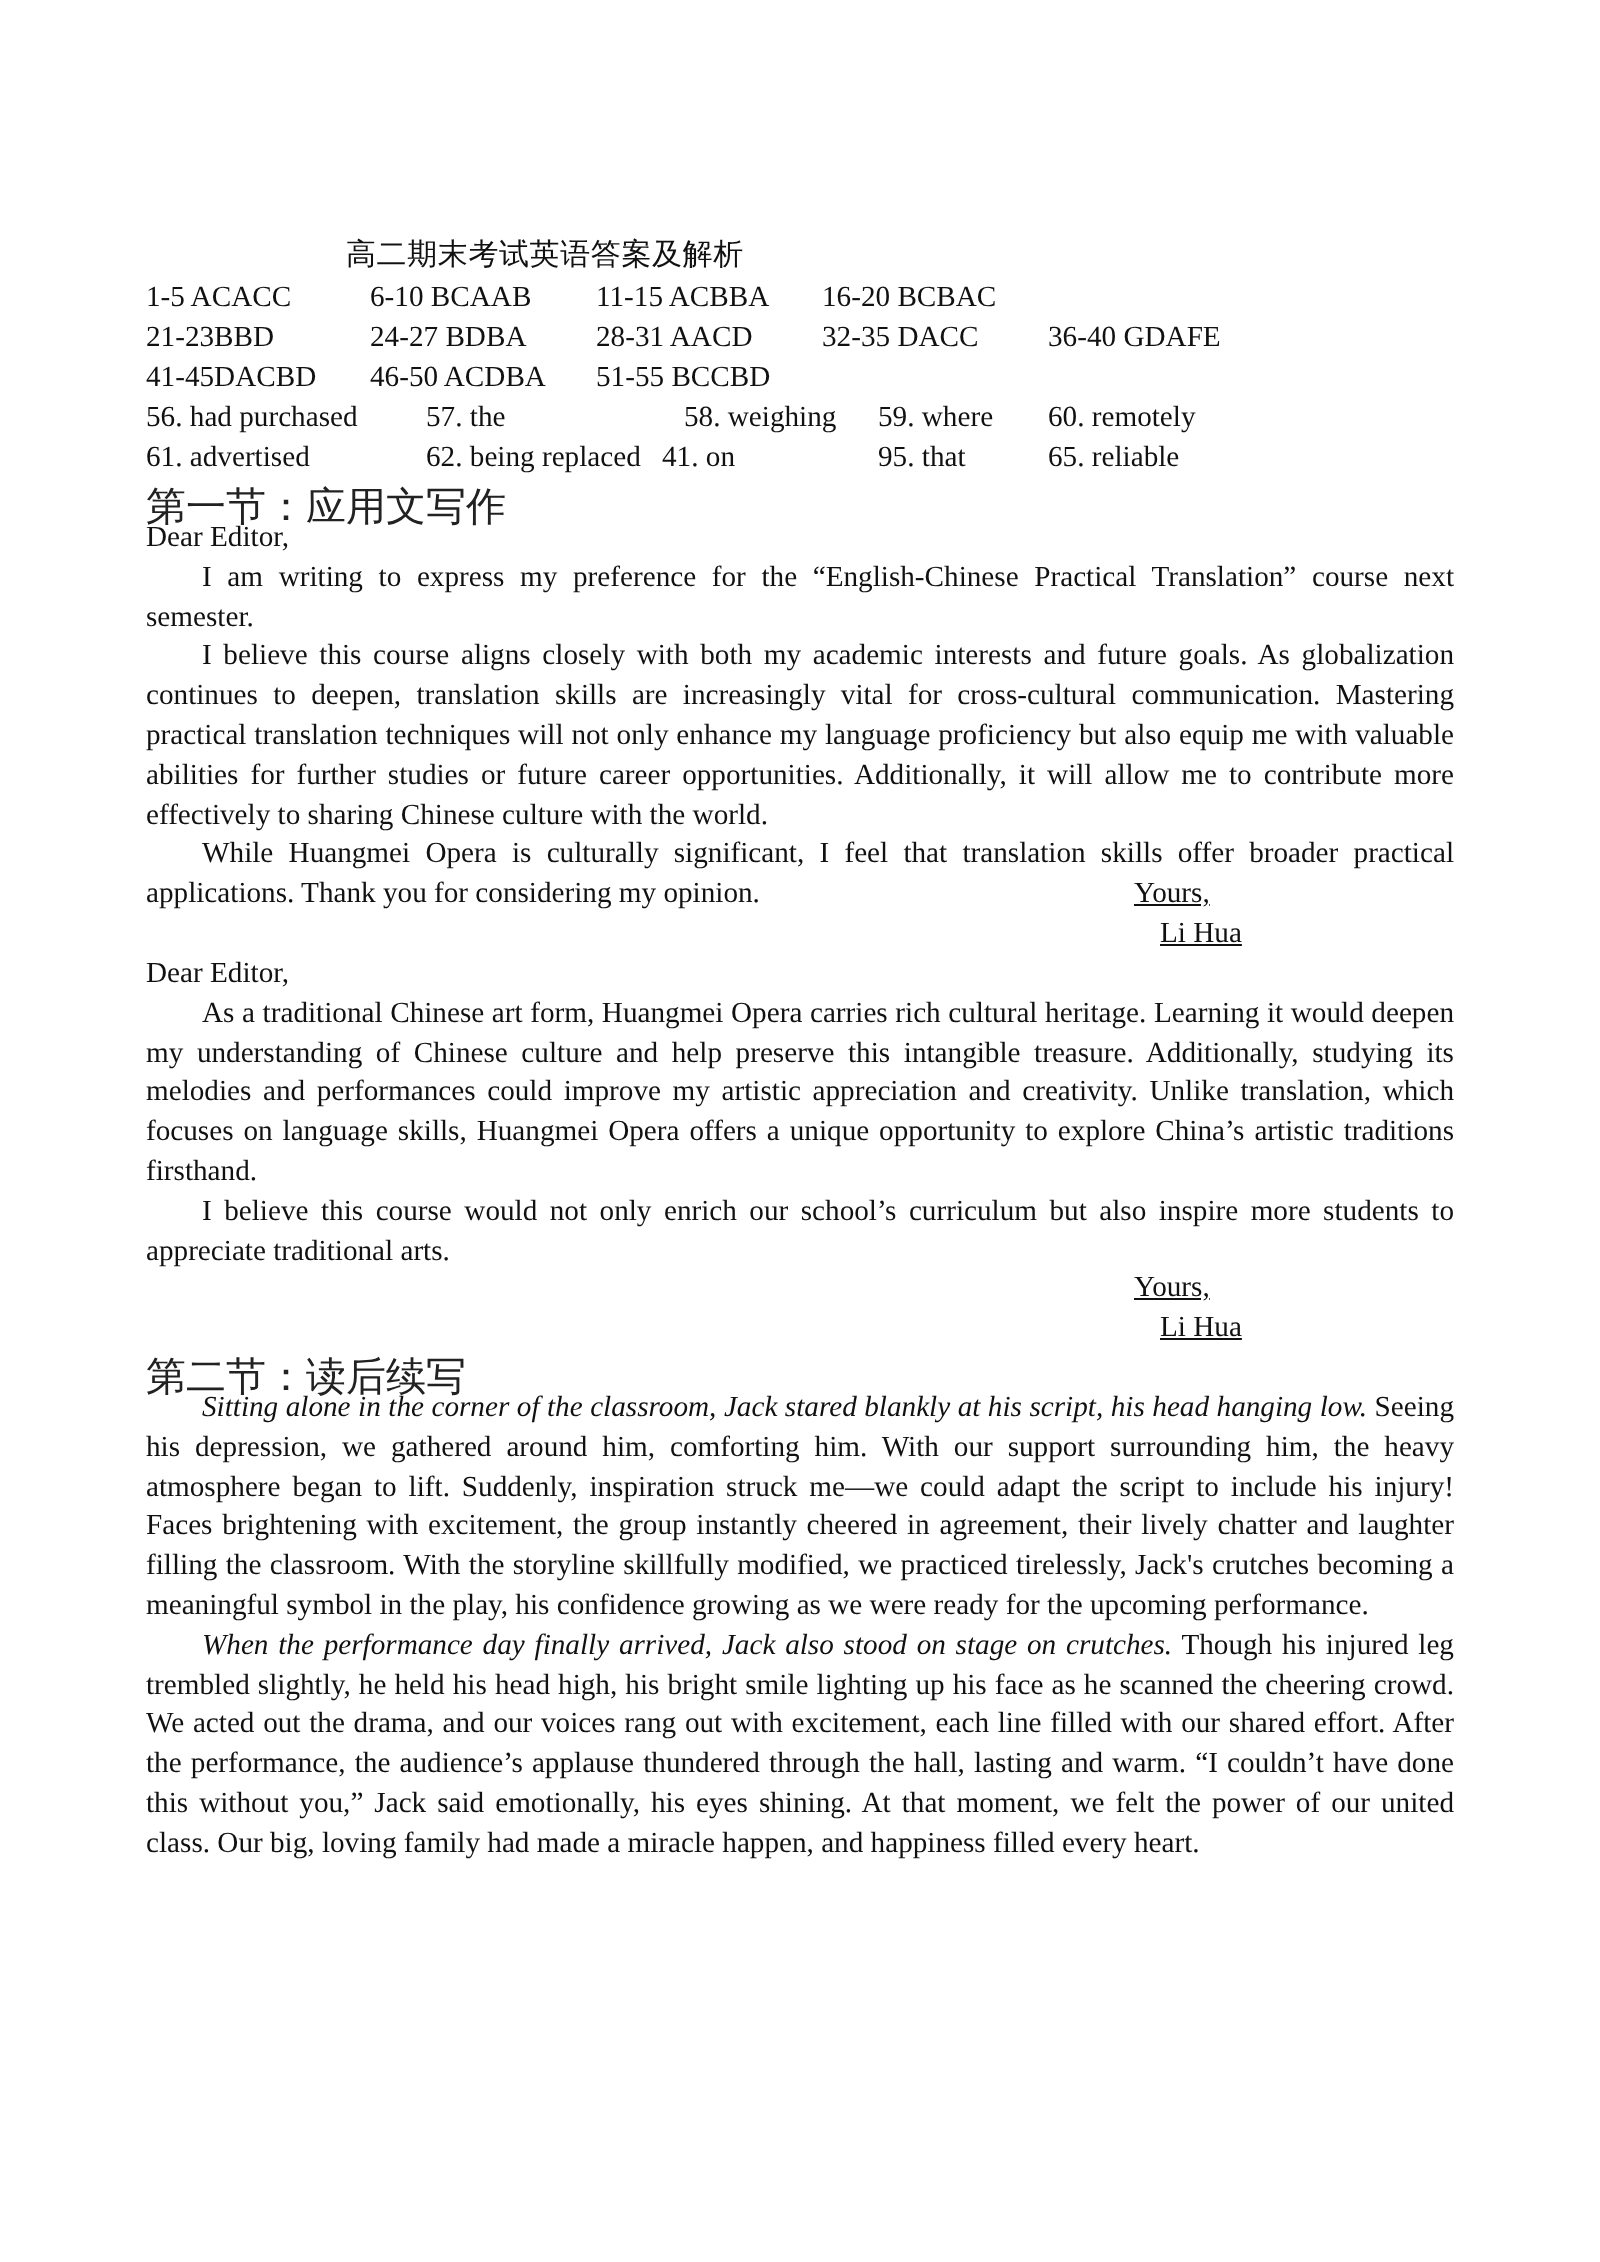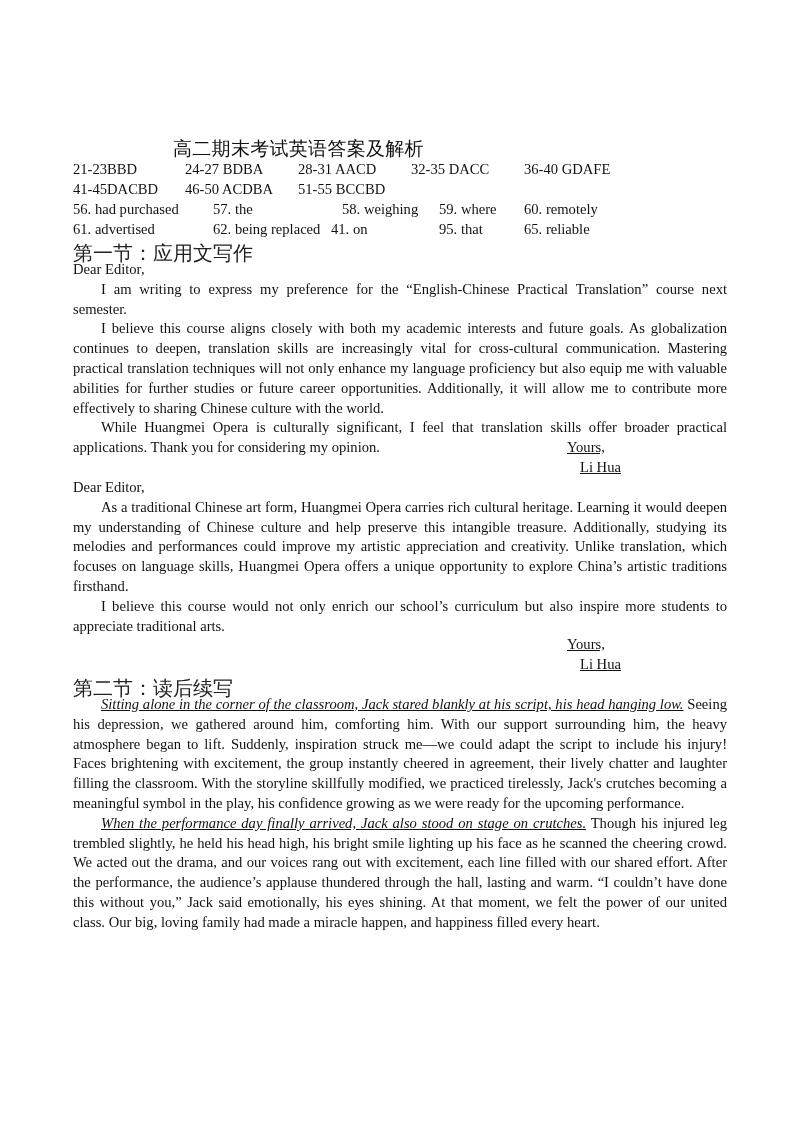--- a/index.html
+++ b/index.html
@@ -1,35 +1,41 @@
 <!DOCTYPE html>
 <html><head>
 <meta charset="utf-8">
 <style>
   html, body { margin: 0; padding: 0; background: #ffffff; }
   body { width: 800px; height: 1131px; position: relative; overflow: hidden;
          font-family: "Liberation Serif", "DejaVu Serif", serif; color: #111; font-size: 14.6px; }
   .page { position: absolute; left: 0; top: 0; width: 800px; height: 1131px; }
-  .title { position: absolute; left: 173px; top: 118px; font-size: 19px; letter-spacing: 0.3px; margin-top: 18px; }
+  .title { position: absolute; left: 173px; top: 118px; font-size: 15px; letter-spacing: 0.3px; }
   .grid-row { position: absolute; left: 73px; height: 20px; width: 660px; }
   .cell { position: absolute; top: 0; white-space: nowrap; }
   .heading { position: absolute; left: 73px; font-size: 20px; color: #222; }
   .block { position: absolute; left: 73px; width: 654px; line-height: 19.8px; text-align: justify; }
   .block p { margin: 0; text-indent: 28px; }
   .block p.noindent { text-indent: 0; }
   .sig { position: absolute; white-space: nowrap; text-decoration: underline; }
-  i { font-style: italic; text-decoration: underline; }
+  i { font-style: italic; }
 </style>
 </head>
 <body>
 
 <div class="page">
 
   <div class="title">高二期末考试英语答案及解析</div>
 
+  <div class="grid-row" style="top:141px">
+    <span class="cell" style="left:0">1-5 ACACC</span>
+    <span class="cell" style="left:112px">6-10 BCAAB</span>
+    <span class="cell" style="left:225px">11-15 ACBBA</span>
+    <span class="cell" style="left:338px">16-20 BCBAC</span>
+  </div>
   <div class="grid-row" style="top:161px">
     <span class="cell" style="left:0">21-23BBD</span>
     <span class="cell" style="left:112px">24-27 BDBA</span>
     <span class="cell" style="left:225px">28-31 AACD</span>
     <span class="cell" style="left:338px">32-35 DACC</span>
     <span class="cell" style="left:451px">36-40 GDAFE</span>
   </div>
   <div class="grid-row" style="top:181px">
     <span class="cell" style="left:0">41-45DACBD</span>
     <span class="cell" style="left:112px">46-50 ACDBA</span>

